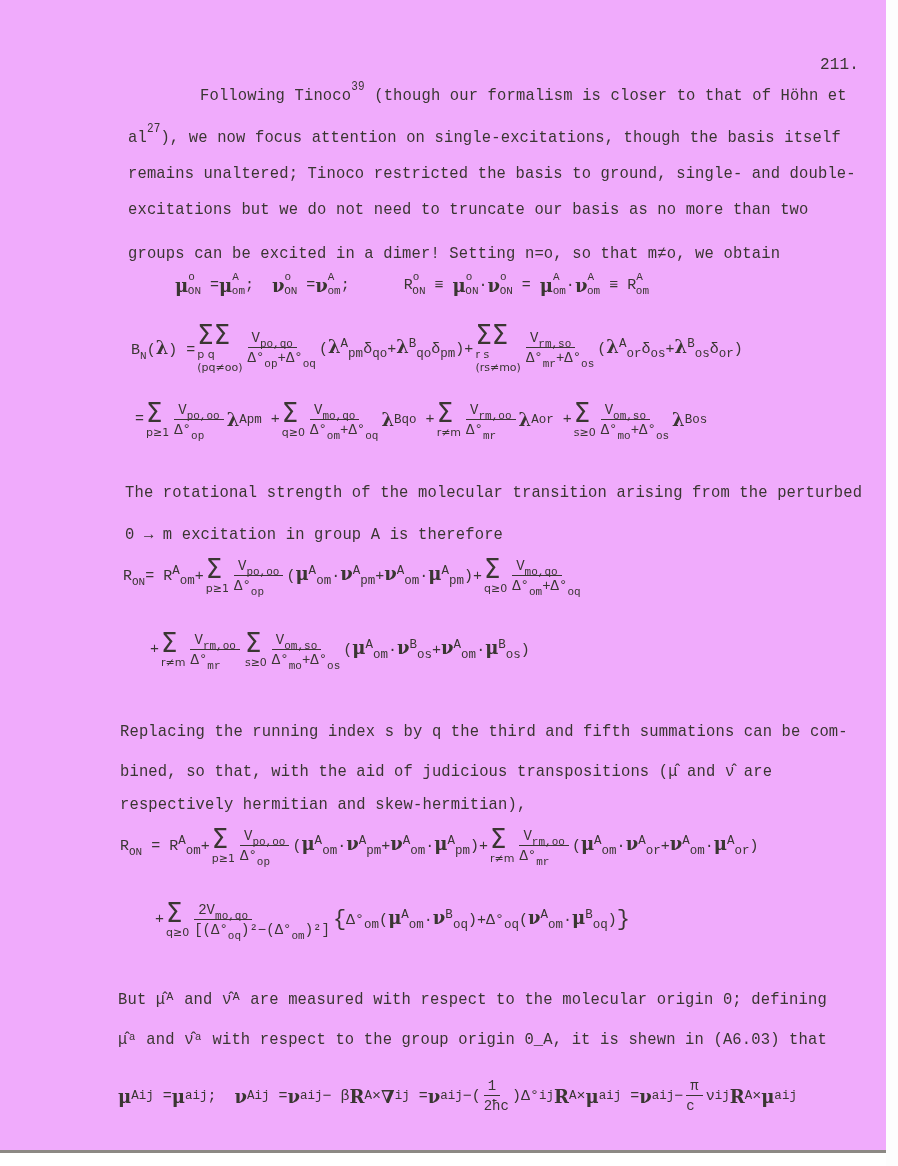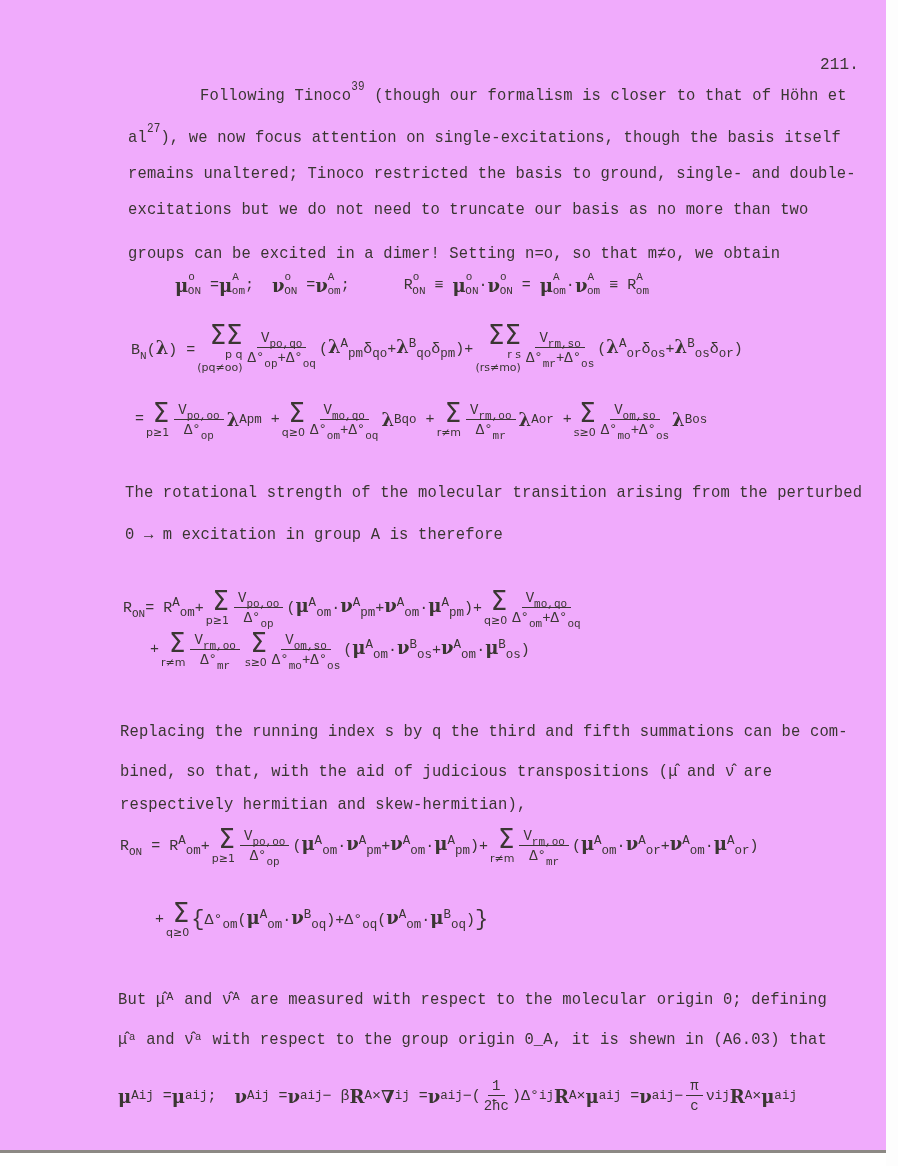--- a/index.html
+++ b/index.html
@@ -27,24 +27,24 @@
       transform-origin: left top;
     }
     .sup { font-size: 11px; position: relative; top: -9px; }
     .sub { font-size: 11px; position: relative; top: 5px; }
     .math {
       position: absolute; white-space: nowrap;
       font-size: 15px;
       display: flex; align-items: center;
     }
     .bold { font-weight: bold; font-family: "DejaVu Serif", serif; font-size: 18px; }
-    .frac { display: inline-flex; flex-direction: column; align-items: center; vertical-align: middle; margin: 0 3px; }
+    .frac { display: inline-flex; flex-direction: column; align-items: flex-start; vertical-align: middle; margin: 0 3px; }
     .frac .num { border-bottom: 1.5px solid #3a3632; padding: 0 4px 1px; font-size: 14px; }
     .frac .den { font-size: 14px; padding-top: 2px; }
-    .sum { display: inline-flex; flex-direction: column; align-items: flex-end; vertical-align: middle; margin: 0 2px; }
+    .sum { display: inline-flex; flex-direction: column; align-items: flex-start; vertical-align: middle; margin: 0 2px; }
     .sum .sig { font-size: 26px; line-height: 26px; font-family: "DejaVu Sans", sans-serif; }
     .sum .lim { font-size: 11px; font-family: "DejaVu Sans", sans-serif; }
     .page-number { position: absolute; left: 820px; top: 55px; font-size: 16px; }
   </style>
 </head>
 <body>
 
 <div class="paper">
 
   <div class="page-number line">211.</div>
@@ -117,21 +117,21 @@
       </span>
     <span class="frac">
         <span class="num">V<span class="sub">om,so</span></span>
         <span class="den">Δ°<span class="sub">mo</span>+Δ°<span class="sub">os</span></span>
       </span><span class="bold">λ</span><sup>B</sup><sub>os</sub>
   </div>
 
   <div class="line" style="left:125px; top:483px;">The rotational strength of the molecular transition arising from the perturbed</div>
   <div class="line" style="left:125px; top:525px;">0 → m excitation in group A is therefore</div>
 
-  <div class="math" style="left:123px; top:588px;">
+  <div class="math" style="left:123px; top:556px;">
     <span>R<span class="sub">ON</span>= R<sup>A</sup><sub>om</sub>+</span>
     <span class="sum">
         <span class="sig">Σ</span>
         <span class="lim">p≥1</span>
       </span>
     <span class="frac">
         <span class="num">V<span class="sub">po,oo</span></span>
         <span class="den">Δ°<span class="sub">op</span></span>
       </span>
     <span>(<span class="bold">μ</span><sup>A</sup><sub>om</sub>·<span class="bold">ν</span><sup>A</sup><sub>pm</sub>+<span class="bold">ν</span><sup>A</sup><sub>om</sub>·<span class="bold">μ</span><sup>A</sup><sub>pm</sub>)+</span>
@@ -188,20 +188,24 @@
         <span class="num">V<span class="sub">rm,oo</span></span>
         <span class="den">Δ°<span class="sub">mr</span></span>
       </span>
     <span>(<span class="bold">μ</span><sup>A</sup><sub>om</sub>·<span class="bold">ν</span><sup>A</sup><sub>or</sub>+<span class="bold">ν</span><sup>A</sup><sub>om</sub>·<span class="bold">μ</span><sup>A</sup><sub>or</sub>)</span>
   </div>
   <div class="math" style="left:155px; top:900px;">
     <span>+</span>
     <span class="sum">
         <span class="sig">Σ</span>
         <span class="lim">q≥0</span>
+      </span>
+    <span class="frac">
+        <span class="num">2V<span class="sub">mo,qo</span></span>
+        <span class="den">[(Δ°<span class="sub">oq</span>)²−(Δ°<span class="sub">om</span>)²]</span>
       </span>
     <span style="font-size:22px">{</span>
       <span>Δ°<sub>om</sub>(<span class="bold">μ</span><sup>A</sup><sub>om</sub>·<span class="bold">ν</span><sup>B</sup><sub>oq</sub>)+Δ°<sub>oq</sub>(<span class="bold">ν</span><sup>A</sup><sub>om</sub>·<span class="bold">μ</span><sup>B</sup><sub>oq</sub>)</span>
       <span style="font-size:22px">}</span>
   </div>
 
   <div class="line" style="left:118px; top:990px;">But μ̂ᴬ and ν̂ᴬ are measured with respect to the molecular origin 0;  defining</div>
   <div class="line" style="left:118px; top:1030px;">μ̂ᵃ and ν̂ᵃ with respect to the group origin 0_A, it is shewn in (A6.03) that</div>
 
   <div class="math" style="left:118px; top:1078px;">

